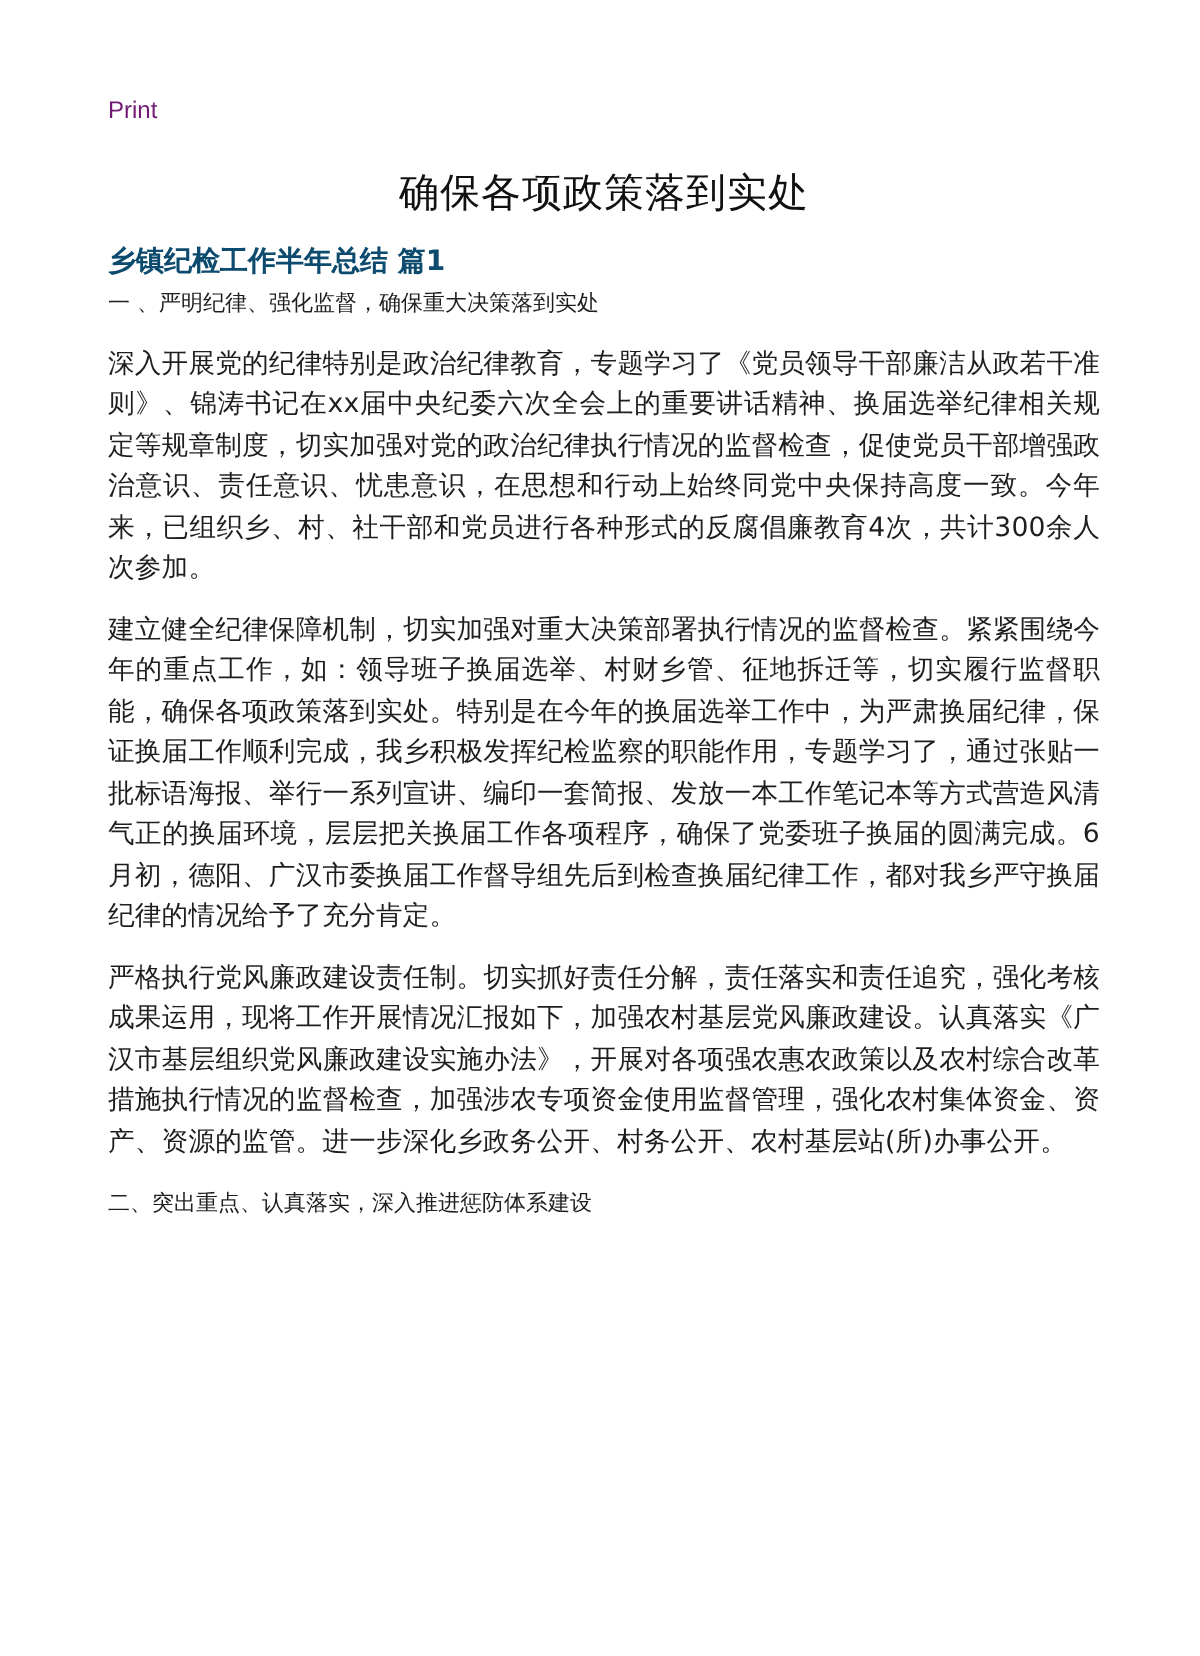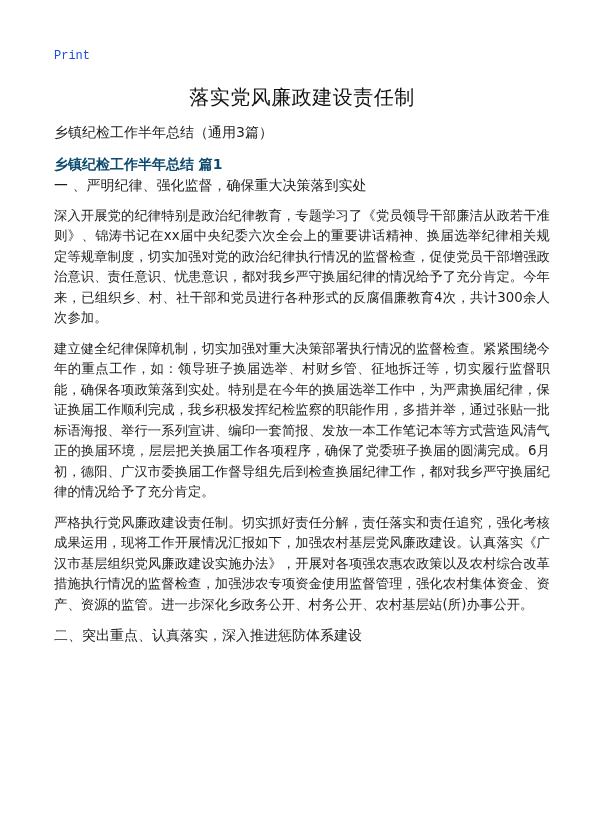--- a/index.html
+++ b/index.html
@@ -3,48 +3,47 @@
   <meta charset="utf-8">
   <style>
     html, body { margin: 0; padding: 0; background: #ffffff; }
     body {
       width: 600px; height: 828px; overflow: hidden; position: relative;
       color: #1a1a1a;
       font-family: "DejaVu Sans", sans-serif;
     }
     .page { position: absolute; left: 54px; top: 44px; width: 496px; }
     .print-link {
-      font-family: Liberation Mono, monospace;
-      font-size: 12px; color: #1d4ed8; height: 18px; line-height: 18px;
+      font-family: Liberation Sans, sans-serif;
+      font-size: 12px; color: #701a75; height: 18px; line-height: 18px;
       display: inline-block; cursor: pointer;
     }
     .doc-title {
       margin: 18px 0 0 0; text-align: center; font-size: 20px; font-weight: normal;
       line-height: 28px; letter-spacing: 0.5px; color: #111;
     }
     .doc-subtitle { margin: 10px 0 0 0; font-size: 14px; line-height: 22px; color: #222; }
     .section-heading { margin: 10px 0 0 0; font-size: 14px; font-weight: bold; line-height: 22px; color: #0c4a6e; }
     .para {
       margin: 0; font-size: 13.3px; line-height: 20.5px; color: #1e1e1e;
       text-align: justify; letter-spacing: 0.1px;
     }
     .para.first { margin-top: 10px; }
     .para + .para, .para + .subhead, .subhead + .para { margin-top: 10px; }
-    .subhead { font-size: 14px; line-height: 20.5px; color: #1e1e1e; margin: 0; }
+    .subhead { font-size: 11px; line-height: 20.5px; color: #1e1e1e; margin: 0; }
   </style>
 </head>
 <body>
 
 <div class="page">
   <span class="print-link">Print</span>
 
-  <h1 class="doc-title">落实党风廉政建设责任制</h1>
+  <h1 class="doc-title">确保各项政策落到实处</h1>
 
-  <div class="doc-subtitle">乡镇纪检工作半年总结（通用3篇）</div>
 
   <div class="section-heading">乡镇纪检工作半年总结 篇1</div>
 
   <p class="subhead">一 、严明纪律、强化监督，确保重大决策落到实处</p>
-  <p class="para">深入开展党的纪律特别是政治纪律教育，专题学习了《党员领导干部廉洁从政若干准则》、锦涛书记在xx届中央纪委六次全会上的重要讲话精神、换届选举纪律相关规定等规章制度，切实加强对党的政治纪律执行情况的监督检查，促使党员干部增强政治意识、责任意识、忧患意识，都对我乡严守换届纪律的情况给予了充分肯定。今年来，已组织乡、村、社干部和党员进行各种形式的反腐倡廉教育4次，共计300余人次参加。</p>
-  <p class="para">建立健全纪律保障机制，切实加强对重大决策部署执行情况的监督检查。紧紧围绕今年的重点工作，如：领导班子换届选举、村财乡管、征地拆迁等，切实履行监督职能，确保各项政策落到实处。特别是在今年的换届选举工作中，为严肃换届纪律，保证换届工作顺利完成，我乡积极发挥纪检监察的职能作用，多措并举，通过张贴一批标语海报、举行一系列宣讲、编印一套简报、发放一本工作笔记本等方式营造风清气正的换届环境，层层把关换届工作各项程序，确保了党委班子换届的圆满完成。6月初，德阳、广汉市委换届工作督导组先后到检查换届纪律工作，都对我乡严守换届纪律的情况给予了充分肯定。</p>
+  <p class="para">深入开展党的纪律特别是政治纪律教育，专题学习了《党员领导干部廉洁从政若干准则》、锦涛书记在xx届中央纪委六次全会上的重要讲话精神、换届选举纪律相关规定等规章制度，切实加强对党的政治纪律执行情况的监督检查，促使党员干部增强政治意识、责任意识、忧患意识，在思想和行动上始终同党中央保持高度一致。今年来，已组织乡、村、社干部和党员进行各种形式的反腐倡廉教育4次，共计300余人次参加。</p>
+  <p class="para">建立健全纪律保障机制，切实加强对重大决策部署执行情况的监督检查。紧紧围绕今年的重点工作，如：领导班子换届选举、村财乡管、征地拆迁等，切实履行监督职能，确保各项政策落到实处。特别是在今年的换届选举工作中，为严肃换届纪律，保证换届工作顺利完成，我乡积极发挥纪检监察的职能作用，专题学习了，通过张贴一批标语海报、举行一系列宣讲、编印一套简报、发放一本工作笔记本等方式营造风清气正的换届环境，层层把关换届工作各项程序，确保了党委班子换届的圆满完成。6月初，德阳、广汉市委换届工作督导组先后到检查换届纪律工作，都对我乡严守换届纪律的情况给予了充分肯定。</p>
   <p class="para">严格执行党风廉政建设责任制。切实抓好责任分解，责任落实和责任追究，强化考核成果运用，现将工作开展情况汇报如下，加强农村基层党风廉政建设。认真落实《广汉市基层组织党风廉政建设实施办法》，开展对各项强农惠农政策以及农村综合改革措施执行情况的监督检查，加强涉农专项资金使用监督管理，强化农村集体资金、资产、资源的监管。进一步深化乡政务公开、村务公开、农村基层站(所)办事公开。</p>
   <p class="subhead">二、突出重点、认真落实，深入推进惩防体系建设</p>
 </div>
 
 </body></html>

